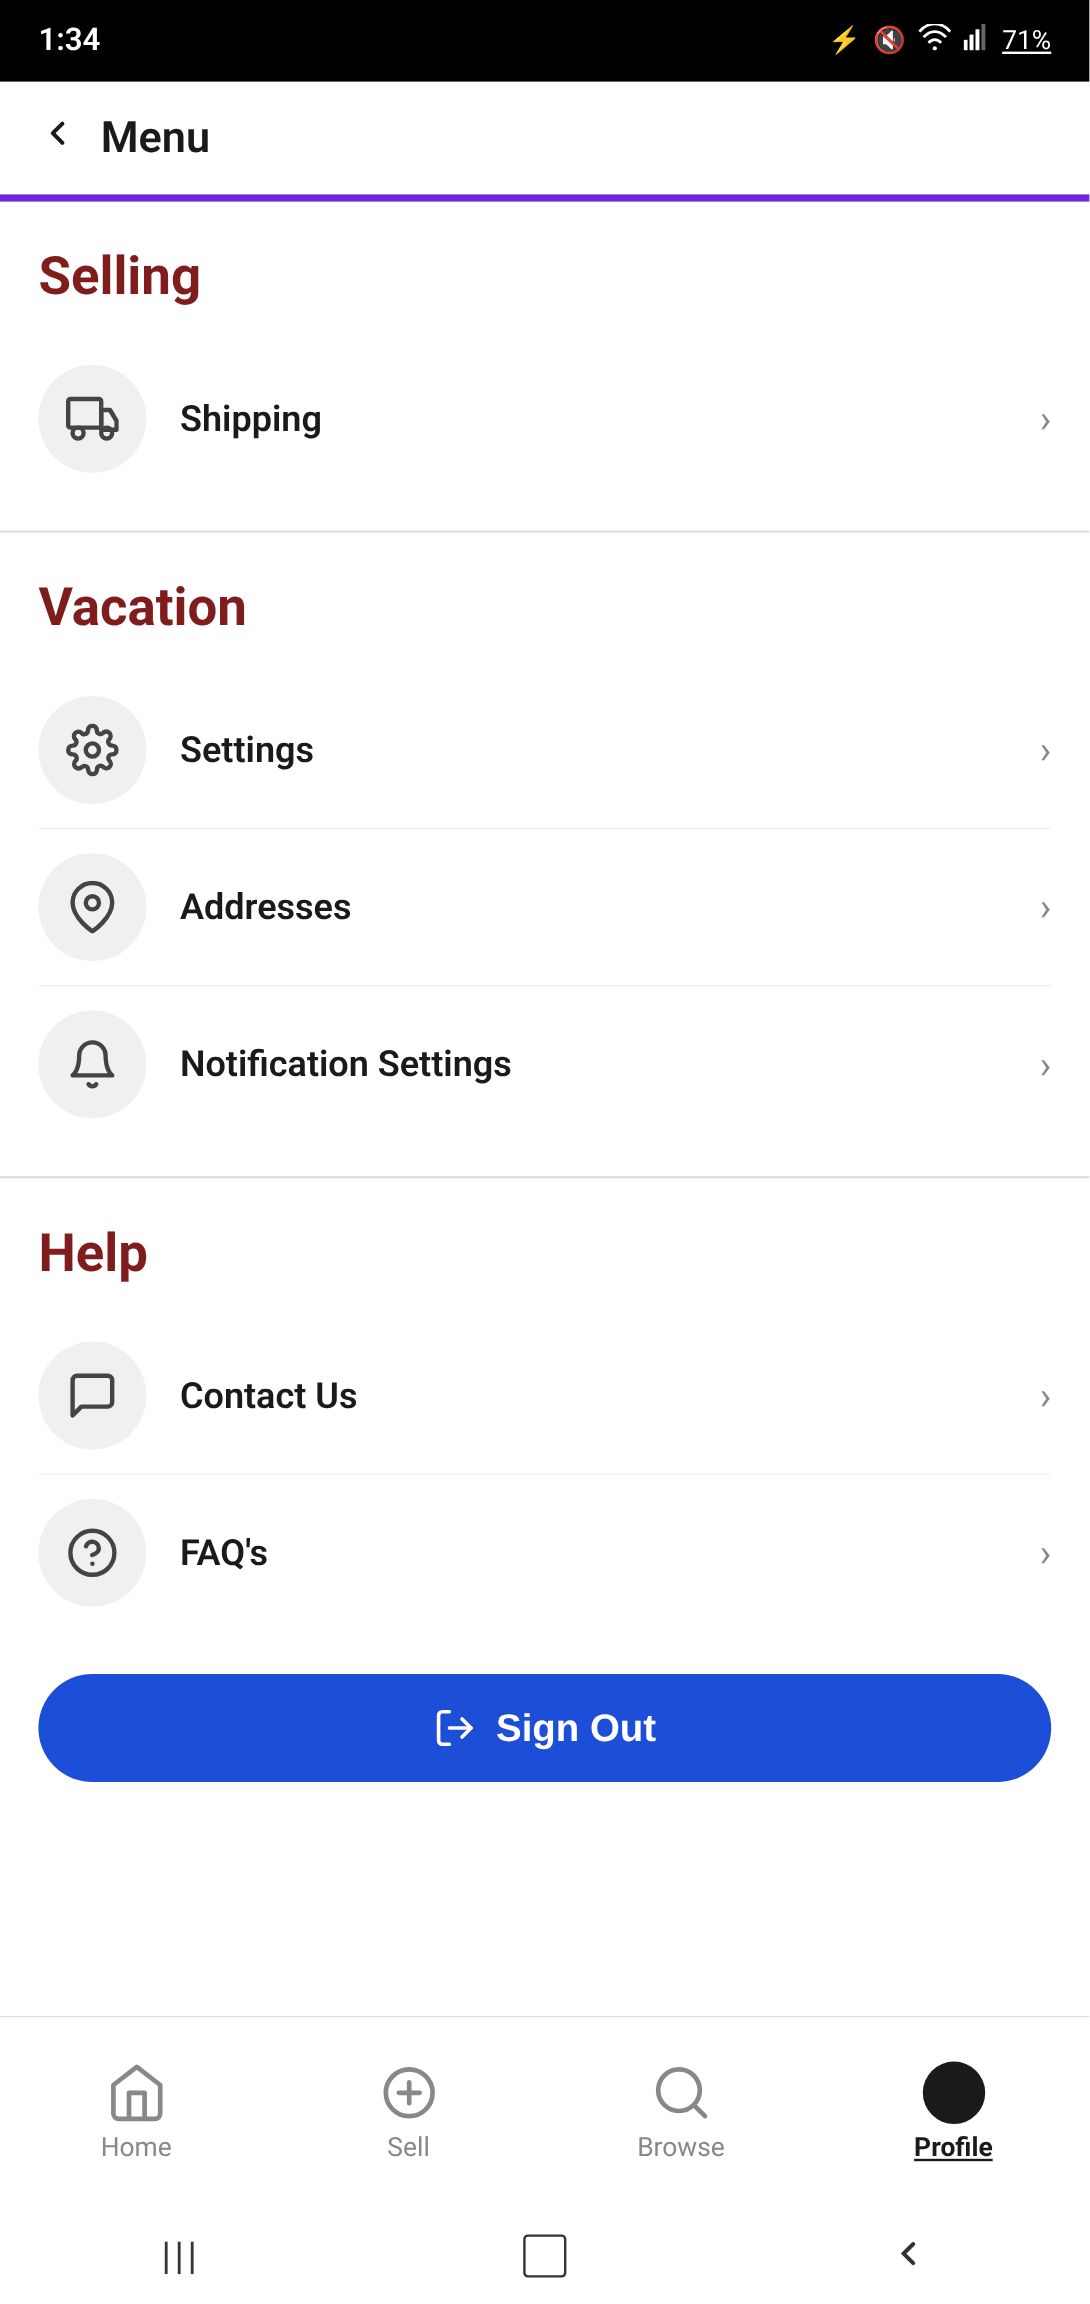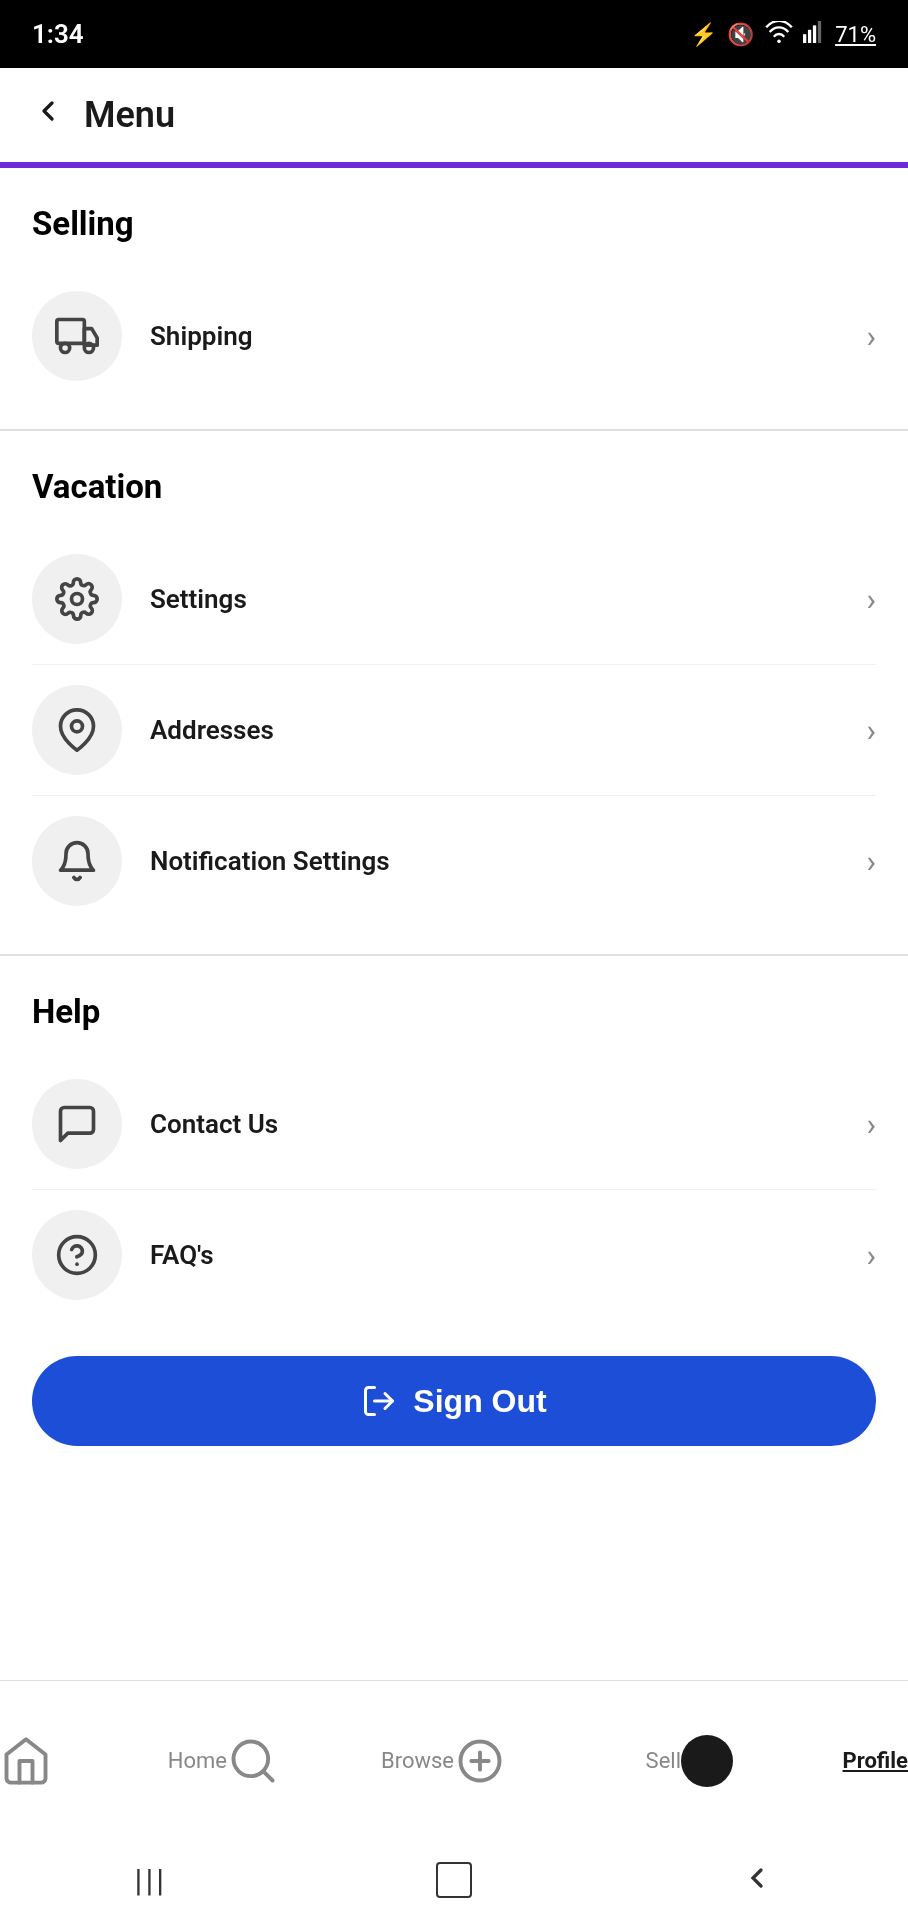--- a/index.html
+++ b/index.html
@@ -64,23 +64,23 @@
       flex: 1;
       overflow-y: auto;
       overflow-x: hidden;
     }
 
     
     .section {
       padding: 36px 32px 0 32px;
     }
     .section-title {
-      font-size: 33px;
+      font-size: 44px;
       font-weight: 700;
-      color: #000000;
+      color: #7f1d1d;
       margin-bottom: 28px;
     }
 
     
     .menu-item {
       display: flex;
       align-items: center;
       padding: 20px 0;
       cursor: pointer;
       border-bottom: 1px solid #f0f0f0;
@@ -102,21 +102,21 @@
     .icon-circle svg {
       width: 44px;
       height: 44px;
       fill: none;
       stroke: #444;
       stroke-width: 2;
       stroke-linecap: round;
       stroke-linejoin: round;
     }
     .menu-item-label {
-      font-size: 26px;
+      font-size: 30px;
       font-weight: 600;
       color: #1a1a1a;
       flex: 1;
     }
     .chevron {
       font-size: 32px;
       color: #888;
     }
 
     
@@ -171,21 +171,21 @@
       background: #fff;
       border-top: 1px solid #e0e0e0;
       display: flex;
       align-items: center;
       height: 160px;
       flex-shrink: 0;
     }
     .nav-item {
       flex: 1;
       display: flex;
-      flex-direction: row;
+      flex-direction: column;
       align-items: center;
       justify-content: space-between;
       gap: 8px;
       cursor: pointer;
       padding: 16px 0;
     }
     .nav-item svg {
       width: 52px;
       height: 52px;
       stroke: #888;
@@ -377,33 +377,33 @@
   <div class="nav-item">
     <svg viewBox="0 0 24 24">
       <path d="M3 9l9-7 9 7v11a2 2 0 0 1-2 2H5a2 2 0 0 1-2-2z"></path>
       <polyline points="9 22 9 12 15 12 15 22"></polyline>
     </svg>
     <span class="nav-item-label">Home</span>
   </div>
 
   <div class="nav-item">
     <svg viewBox="0 0 24 24">
-      <circle cx="11" cy="11" r="8"></circle>
-      <line x1="21" y1="21" x2="16.65" y2="16.65"></line>
-    </svg>
-    <span class="nav-item-label">Browse</span>
-  </div>
-
-  <div class="nav-item">
-    <svg viewBox="0 0 24 24">
       <circle cx="12" cy="12" r="9"></circle>
       <line x1="12" y1="8" x2="12" y2="16"></line>
       <line x1="8" y1="12" x2="16" y2="12"></line>
     </svg>
     <span class="nav-item-label">Sell</span>
+  </div>
+
+  <div class="nav-item">
+    <svg viewBox="0 0 24 24">
+      <circle cx="11" cy="11" r="8"></circle>
+      <line x1="21" y1="21" x2="16.65" y2="16.65"></line>
+    </svg>
+    <span class="nav-item-label">Browse</span>
   </div>
 
 
   <div class="nav-item active">
     <div class="profile-icon-circle">
       <svg viewBox="0 0 24 24">
         <path d="M20 21v-2a4 4 0 0 0-4-4H8a4 4 0 0 0-4 4v2"></path>
         <circle cx="12" cy="7" r="4"></circle>
       </svg>
     </div>

